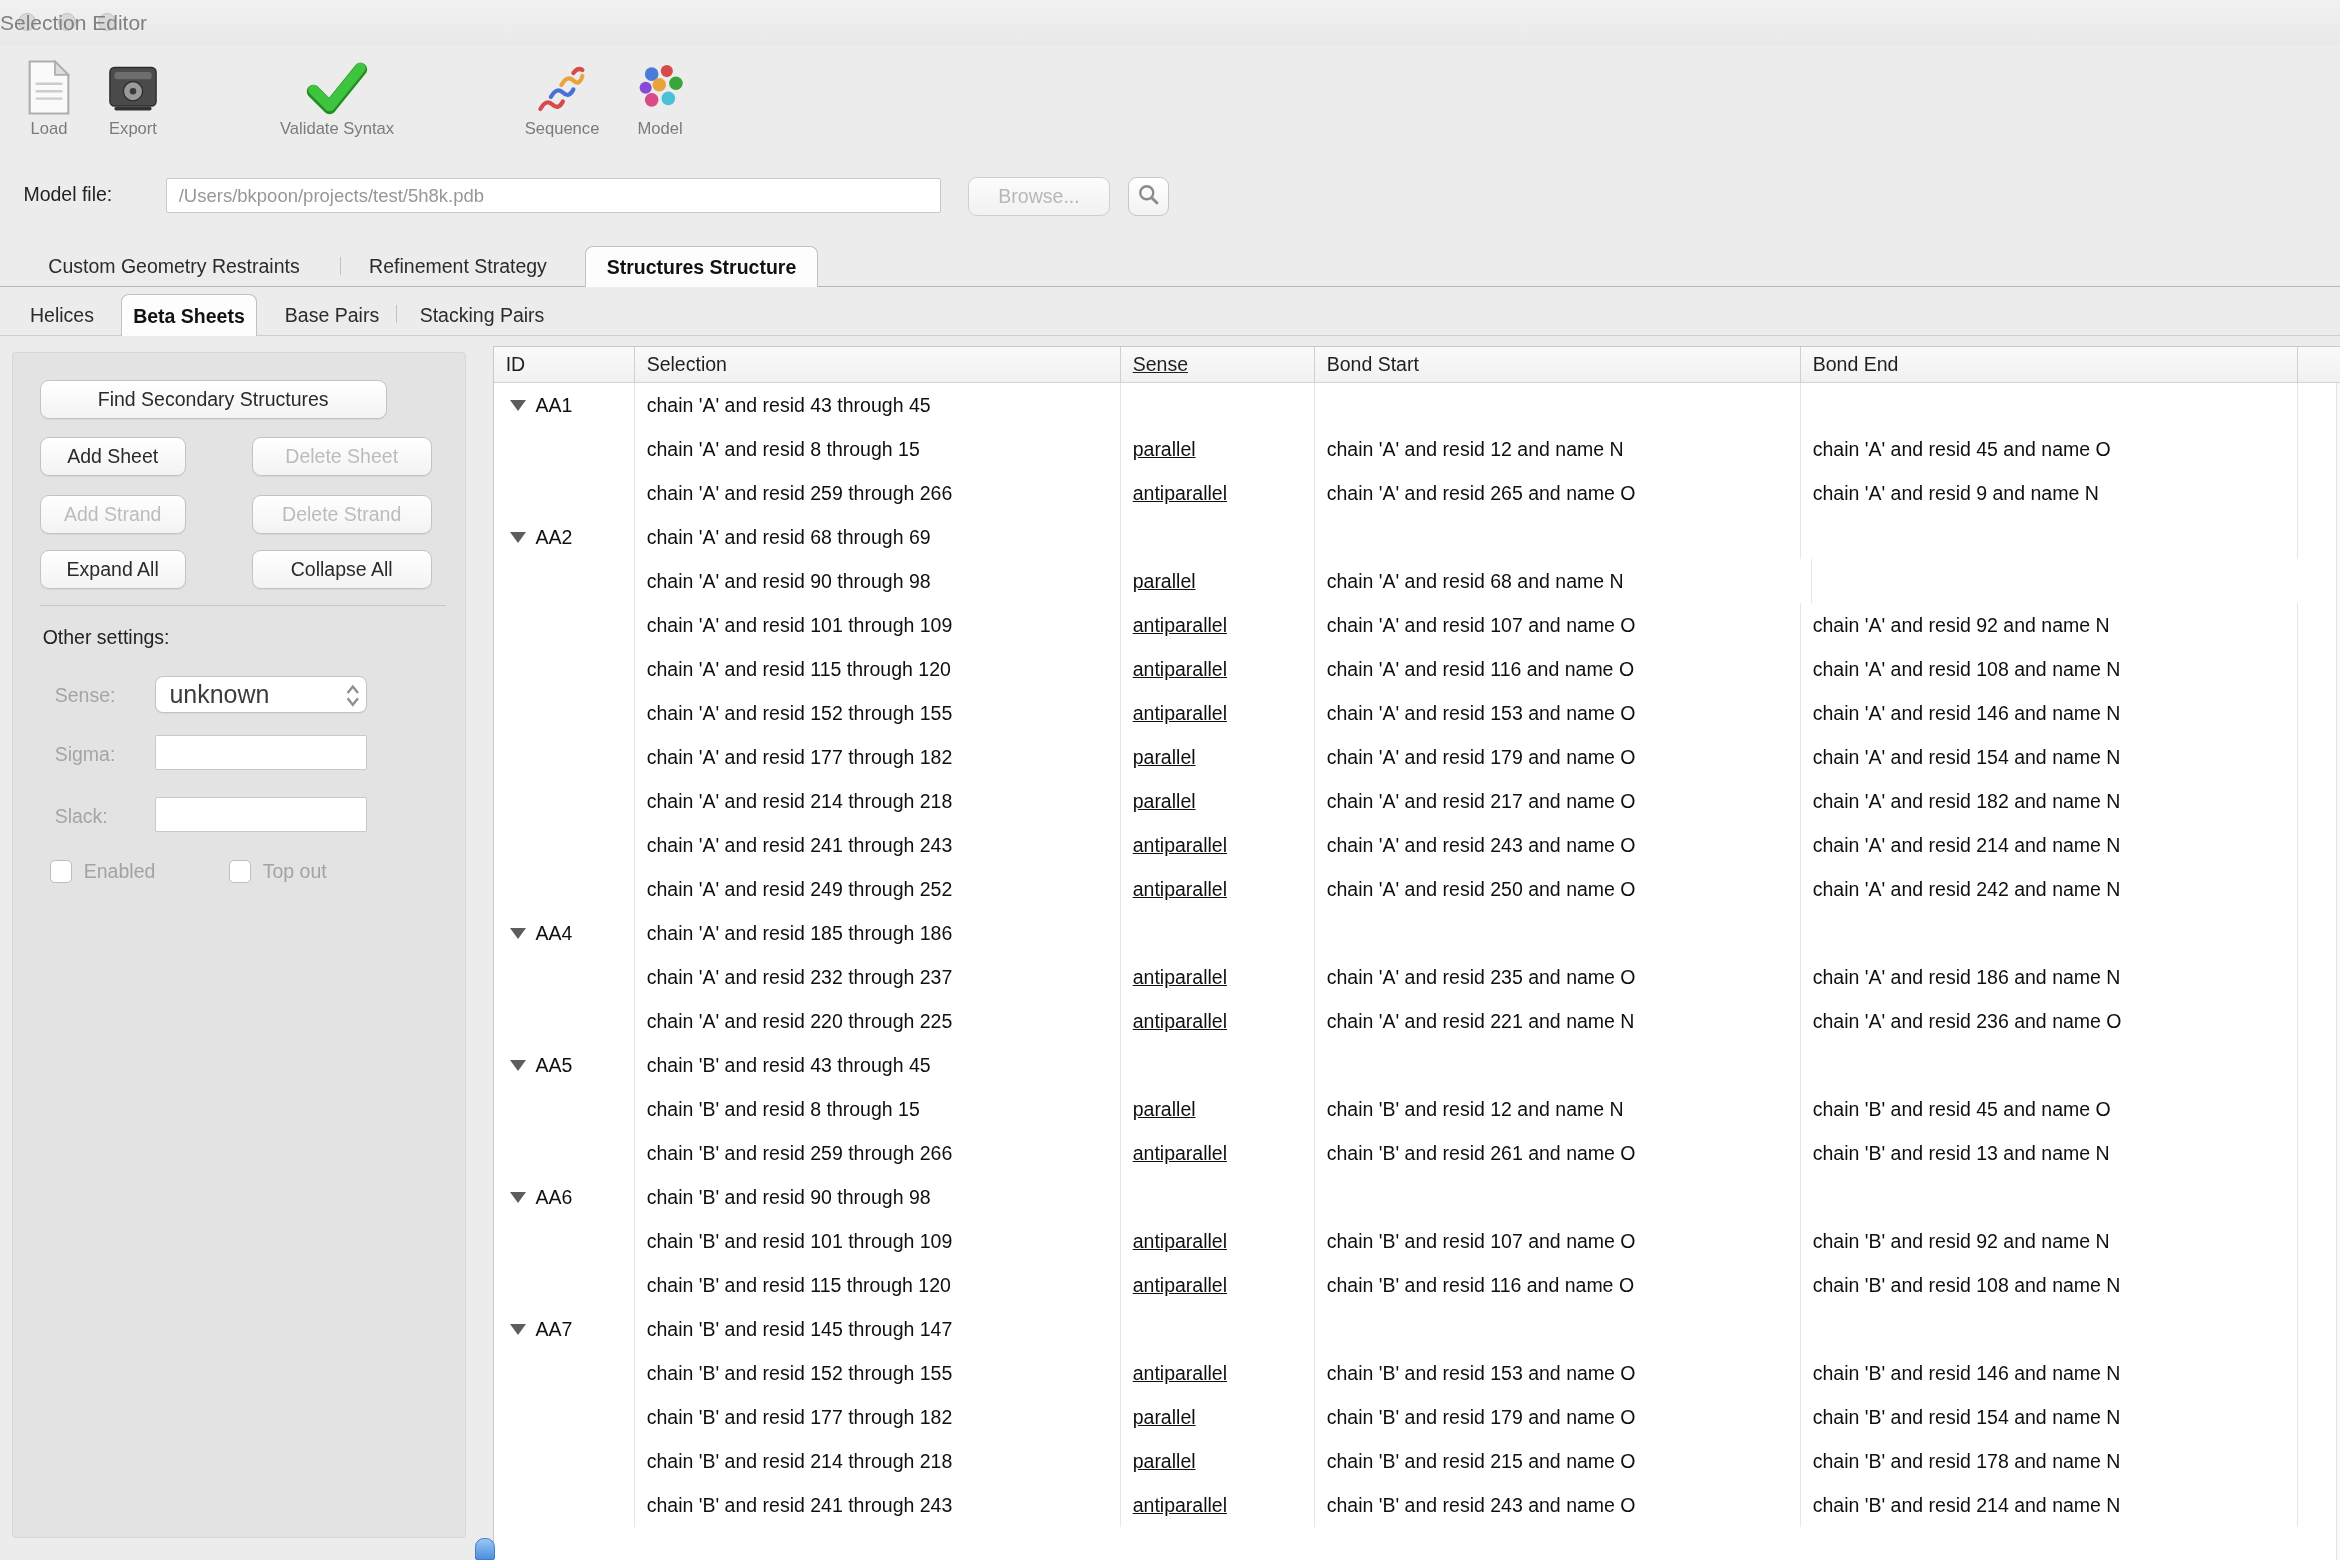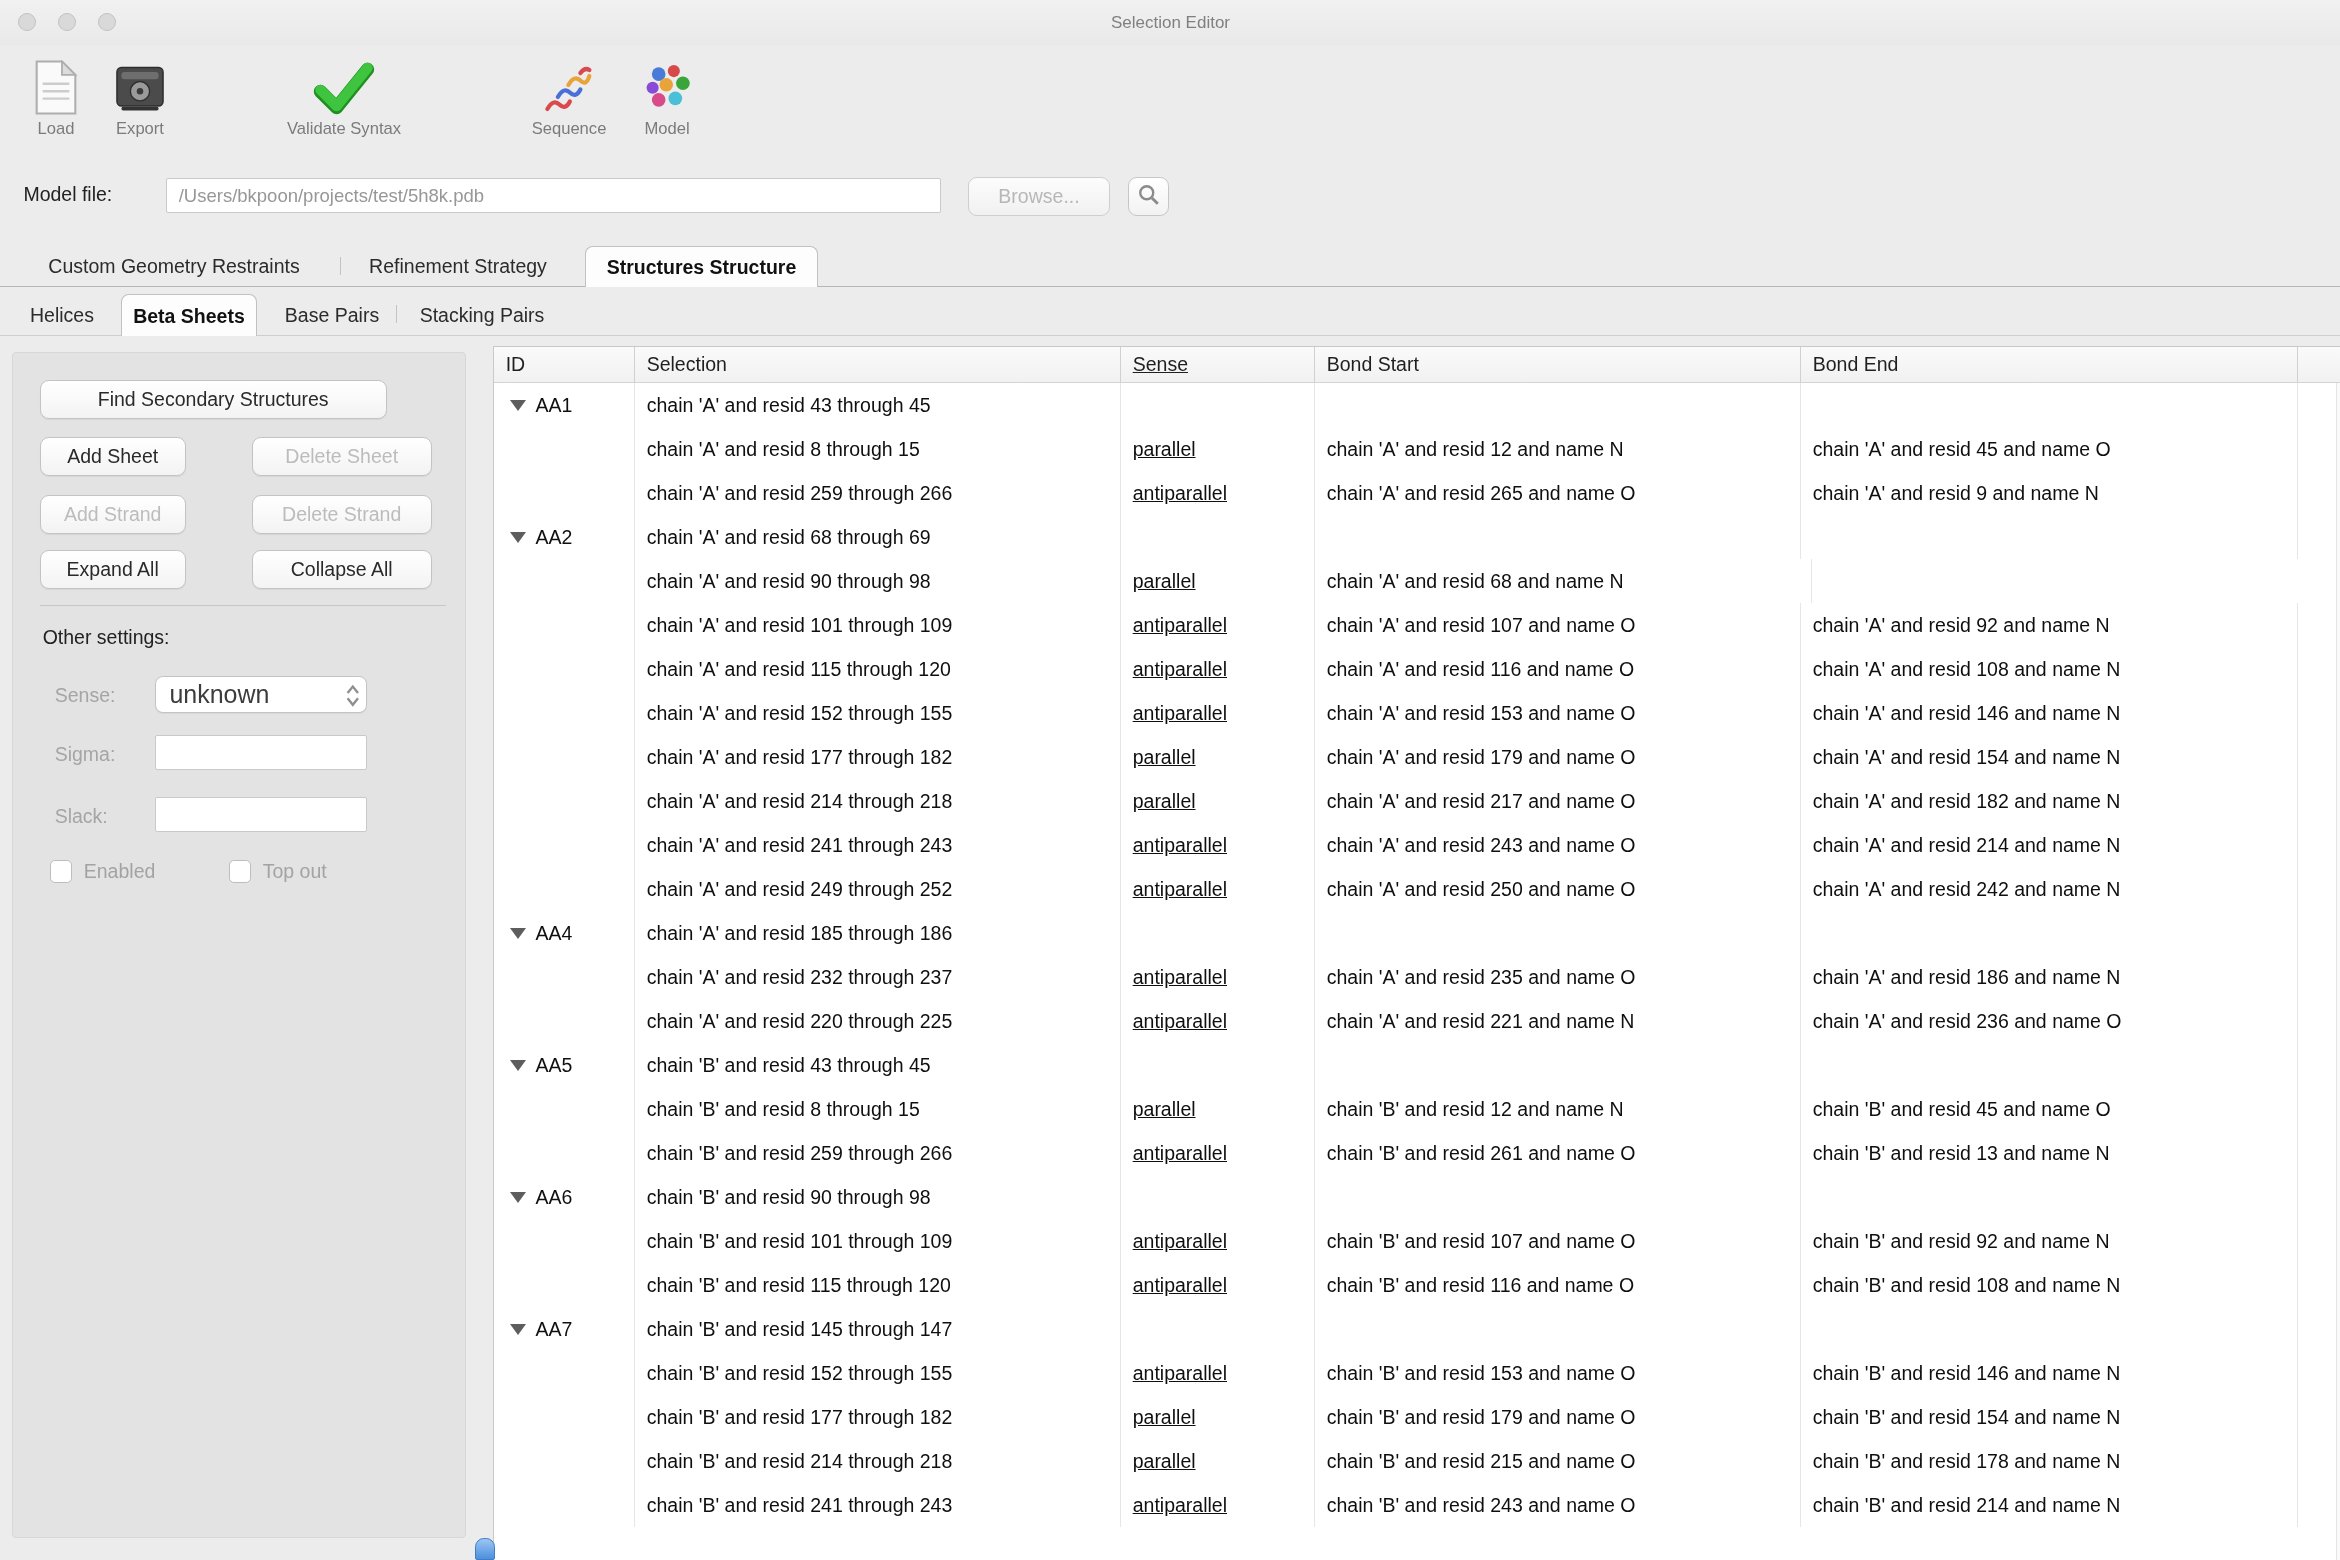--- a/index.html
+++ b/index.html
@@ -8,24 +8,24 @@
     position:relative; overflow:hidden;
     background:#ececec;
     font-family:"Liberation Sans","DejaVu Sans",sans-serif;
     color:#1a1a1a;
   }
 
   
   .titlebar { position:absolute; left:0; top:0; width:2341px; height:45px; background:linear-gradient(#f1f1f1,#e9e9e9); }
   .lights { position:absolute; left:17.6px; top:12.7px; display:flex; gap:21.5px; }
   .light { width:18.5px; height:18.5px; border-radius:50%; background:#d9d9d9; border:1px solid #c2c2c2; }
-  .wtitle { position:absolute; left:0; right:0; top:0; text-align:center; line-height:45px; font-size:17px; color:#808080; }
-
-  
-  .toolbar { position:absolute; left:11px; top:45px; width:2281px; height:109px; }
+  .wtitle { position:absolute; left:0; right:0; top:0; line-height:45px; font-size:21px; color:#808080; }
+
+  
+  .toolbar { position:absolute; left:4px; top:45px; width:2281px; height:109px; }
   .tb-item { position:absolute; top:7.8px; transform:translateX(-50%); display:flex; flex-direction:column; align-items:center; cursor:default; }
   .tb-icon { height:62px; display:flex; align-items:flex-end; justify-content:center; }
   .tb-label { font-size:16.6px; color:#7b7b7b; margin-top:3.9px; white-space:nowrap; }
 
   
   .mf-label { position:absolute; left:23.4px; top:183px; font-size:19.5px; color:#222; }
   .mf-input { position:absolute; left:166px; top:178px; width:775px; height:35px; background:#fff; border:1px solid #c9c9c9; border-radius:2px; font-size:18.5px; color:#979797; padding:0 11.7px; font-family:inherit; }
   .browse-btn { position:absolute; left:968px; top:177px; width:142px; height:39px; background:linear-gradient(#fcfcfc,#f1f1f1); border:1px solid #cecece; border-radius:8.8px; font-size:19.5px; color:#b7b7b7; text-align:center; line-height:37px; }
   .search-btn { position:absolute; left:1128px; top:177px; width:41px; height:39px; background:linear-gradient(#ffffff,#f2f2f2); border:1px solid #c6c6c6; border-radius:8.8px; display:flex; align-items:center; justify-content:center; }
 

